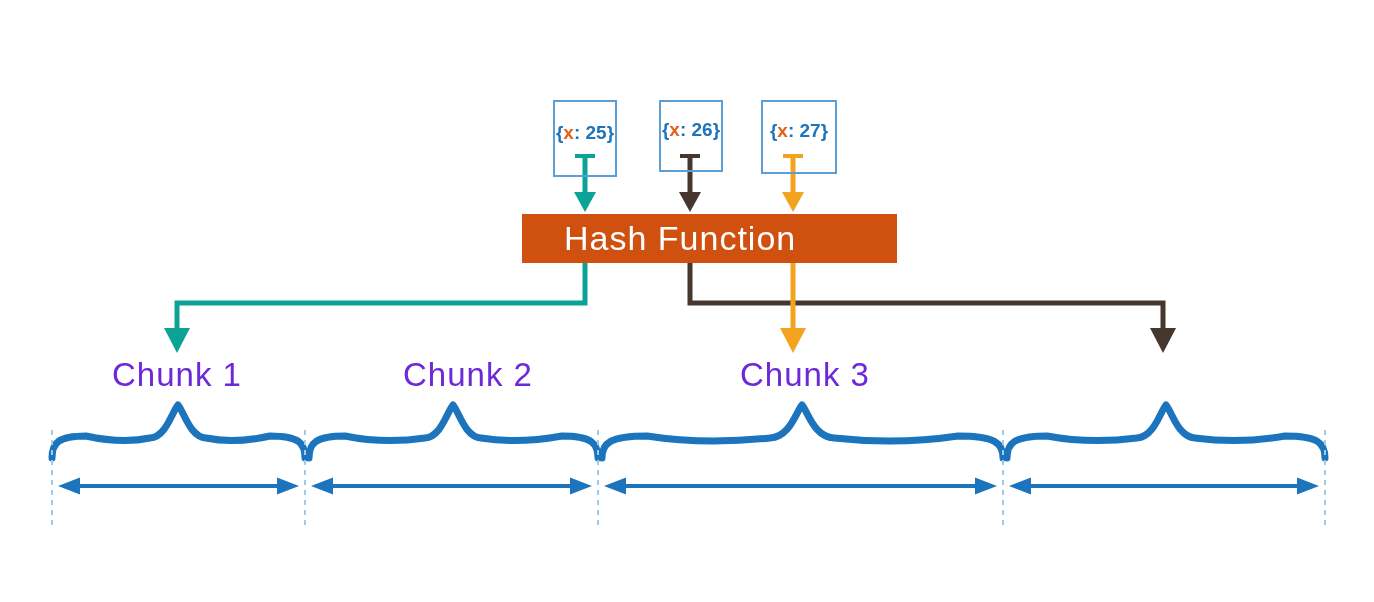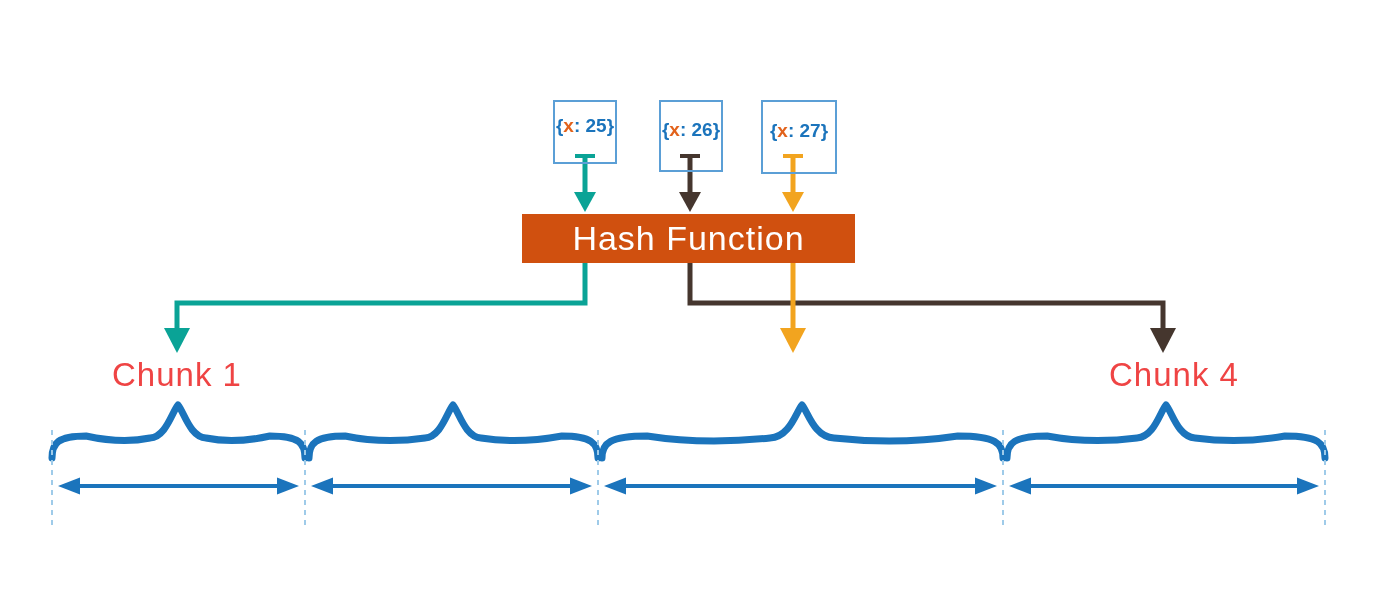--- a/index.html
+++ b/index.html
@@ -24,32 +24,32 @@
     font-weight:600;
     color:#1b74bc;
     letter-spacing:0px;
     white-space:nowrap;
   }
   .doc-text .key{color:#e2621b;}
   .hash-box{
     position:absolute;
     left:522px;top:214px;width:333px;height:49px;
     background:#d0500f;
-    display:flex;align-items:center;justify-content:center;
+    display:flex;align-items:center;justify-content:flex-start;padding-left:42px;
   }
   .hash-label{
     color:#ffffff;
     font-size:34px;
     letter-spacing:1px;
     white-space:nowrap;
   }
   .chunk-label{
     position:absolute;
     transform:translateX(-50%);
-    color:#ef4444;
+    color:#6d28d9;
     font-size:33px;
     letter-spacing:1px;
     white-space:nowrap;
     top:356px;
   }
 </style>
 </head>
 <body>
 
 <div class="stage">
@@ -121,30 +121,31 @@
       <polygon points="604,486 626,477.5 626,494.5" fill="#1b74bc"></polygon>
       <polygon points="997,486 975,477.5 975,494.5" fill="#1b74bc"></polygon>
     </g>
     <g>
       <line x1="1027" y1="486" x2="1301" y2="486" stroke="#1b74bc" stroke-width="4"></line>
       <polygon points="1009,486 1031,477.5 1031,494.5" fill="#1b74bc"></polygon>
       <polygon points="1319,486 1297,477.5 1297,494.5" fill="#1b74bc"></polygon>
     </g>
   </svg>
 
-  <div class="doc" style="left:553px;top:100px;width:64px;height:64px">
+  <div class="doc" style="left:553px;top:100px;width:64px;height:77px">
     <span class="doc-text"><span>{</span><span class="key">x</span><span>: 25}</span></span>
   </div>
   <div class="doc" style="left:659px;top:100px;width:64px;height:72px">
     <span class="doc-text"><span>{</span><span class="key">x</span><span>: 26}</span></span>
   </div>
   <div class="doc" style="left:761px;top:100px;width:76px;height:74px">
     <span class="doc-text"><span>{</span><span class="key">x</span><span>: 27}</span></span>
   </div>
 
   <div class="hash-box">
     <span class="hash-label">Hash Function</span>
   </div>
 
   <div class="chunk-label" style="left:177px">Chunk 1</div>
-  <div class="chunk-label" style="left:1174px">Chunk 4</div>
+  <div class="chunk-label" style="left:468px">Chunk 2</div>
+  <div class="chunk-label" style="left:805px">Chunk 3</div>
 
 </div>
 
 </body></html>

